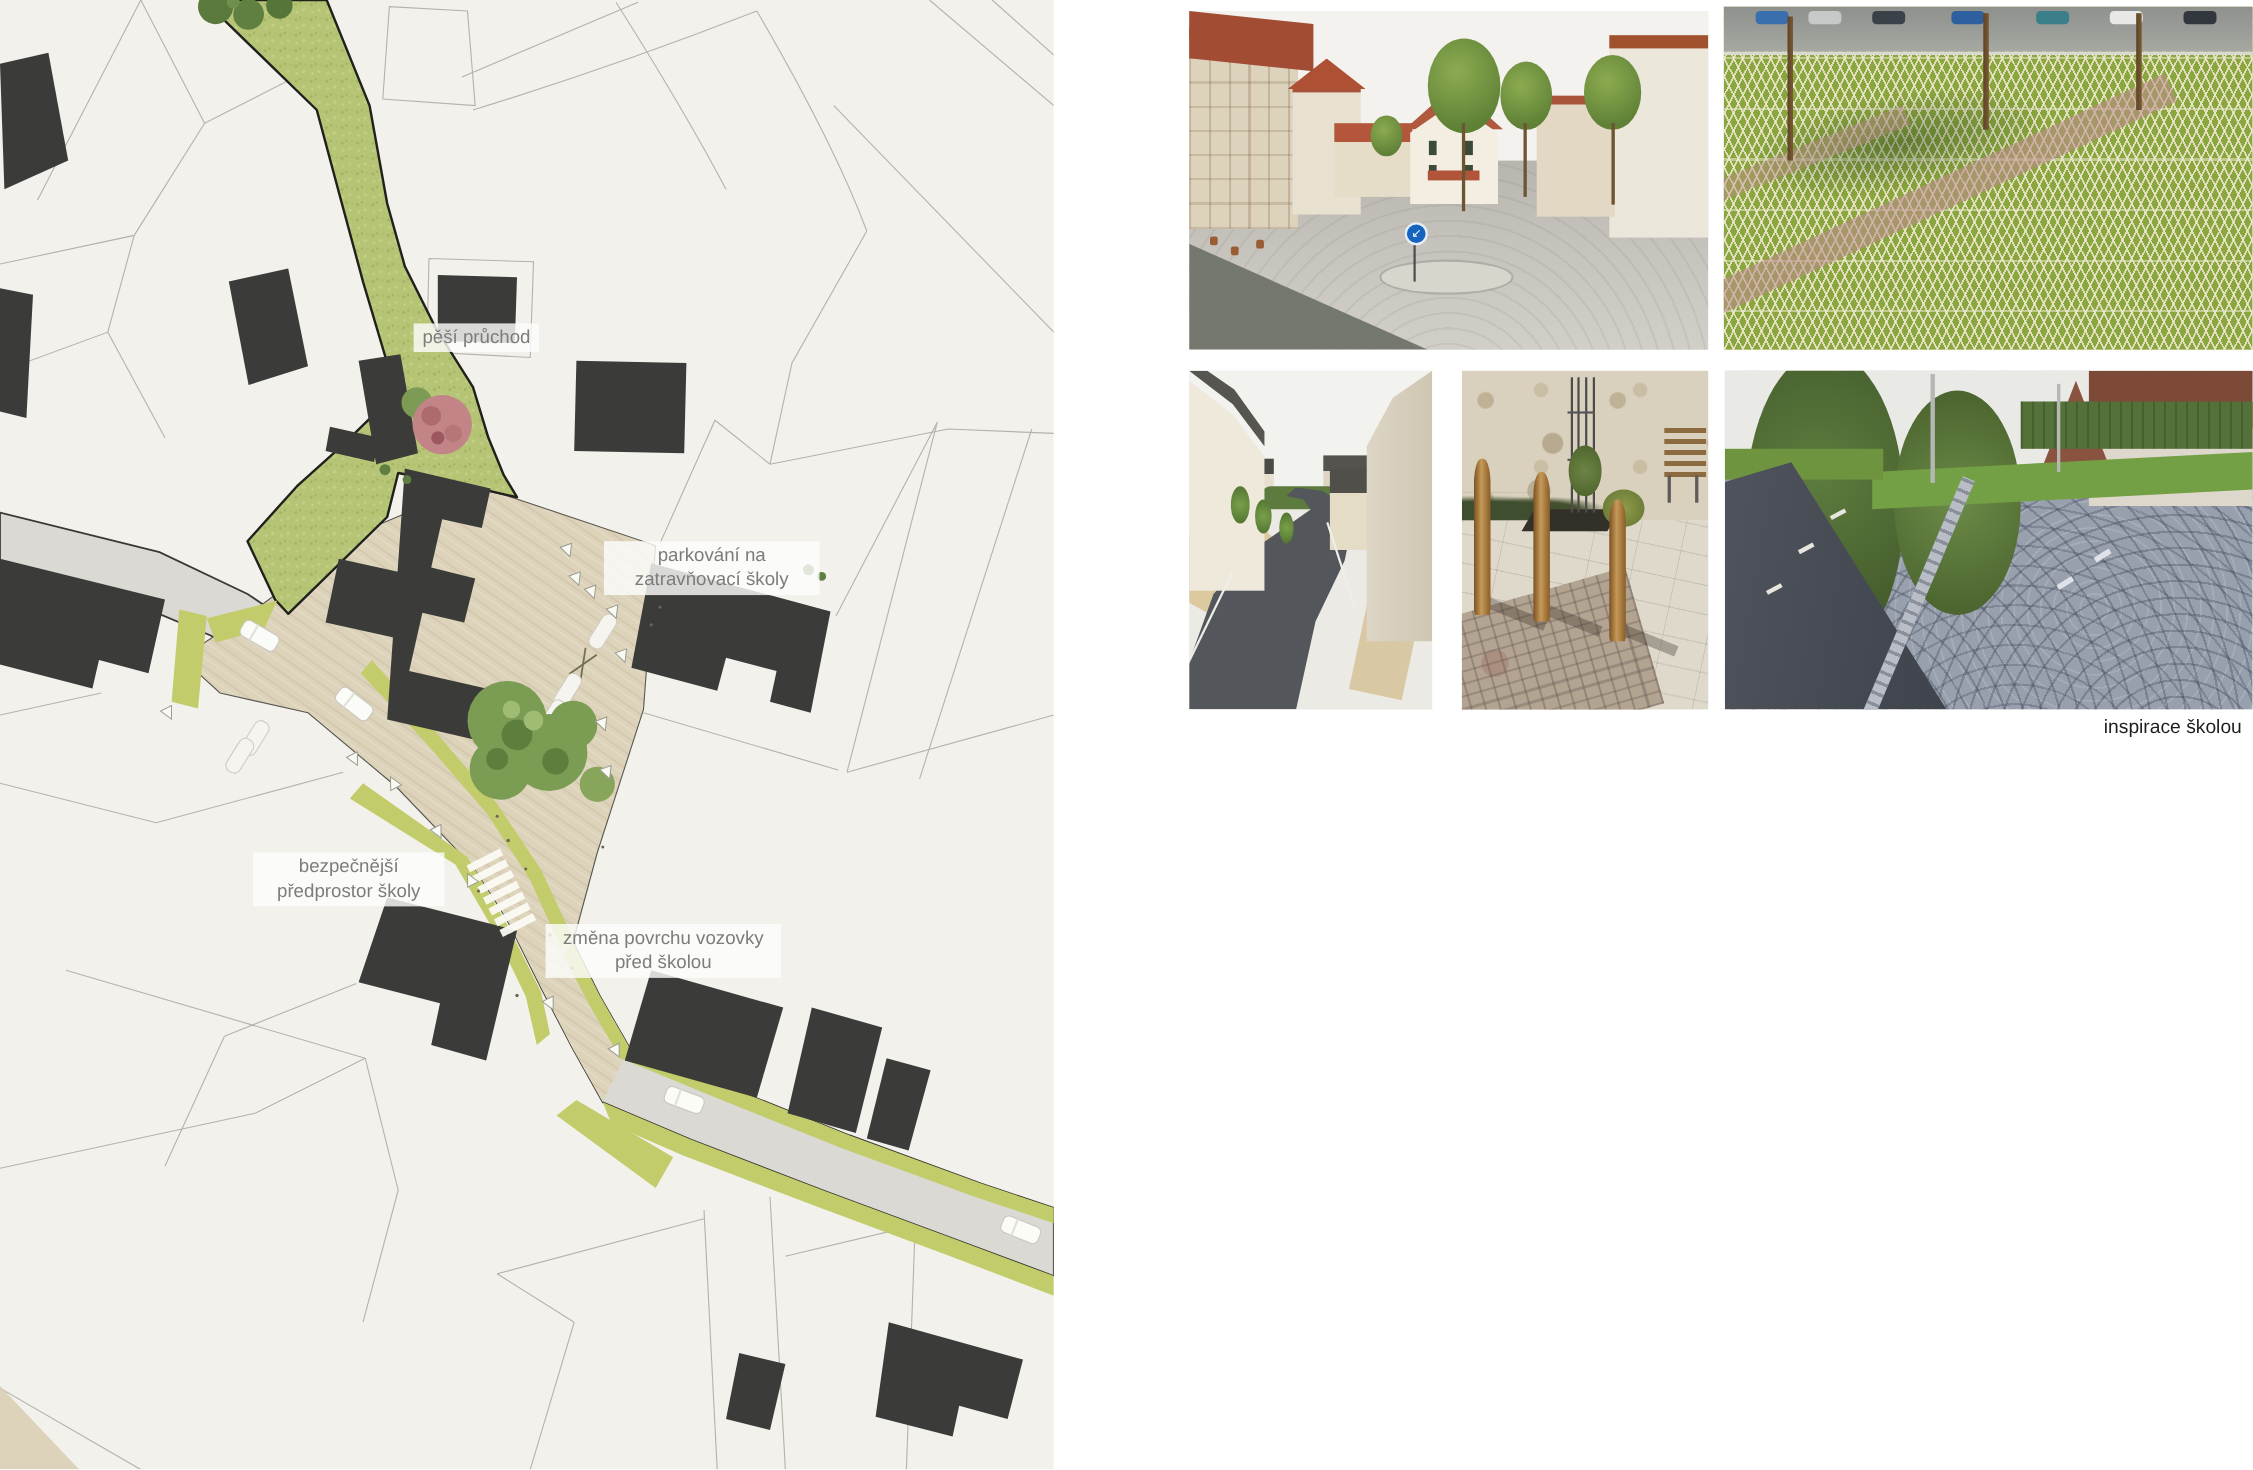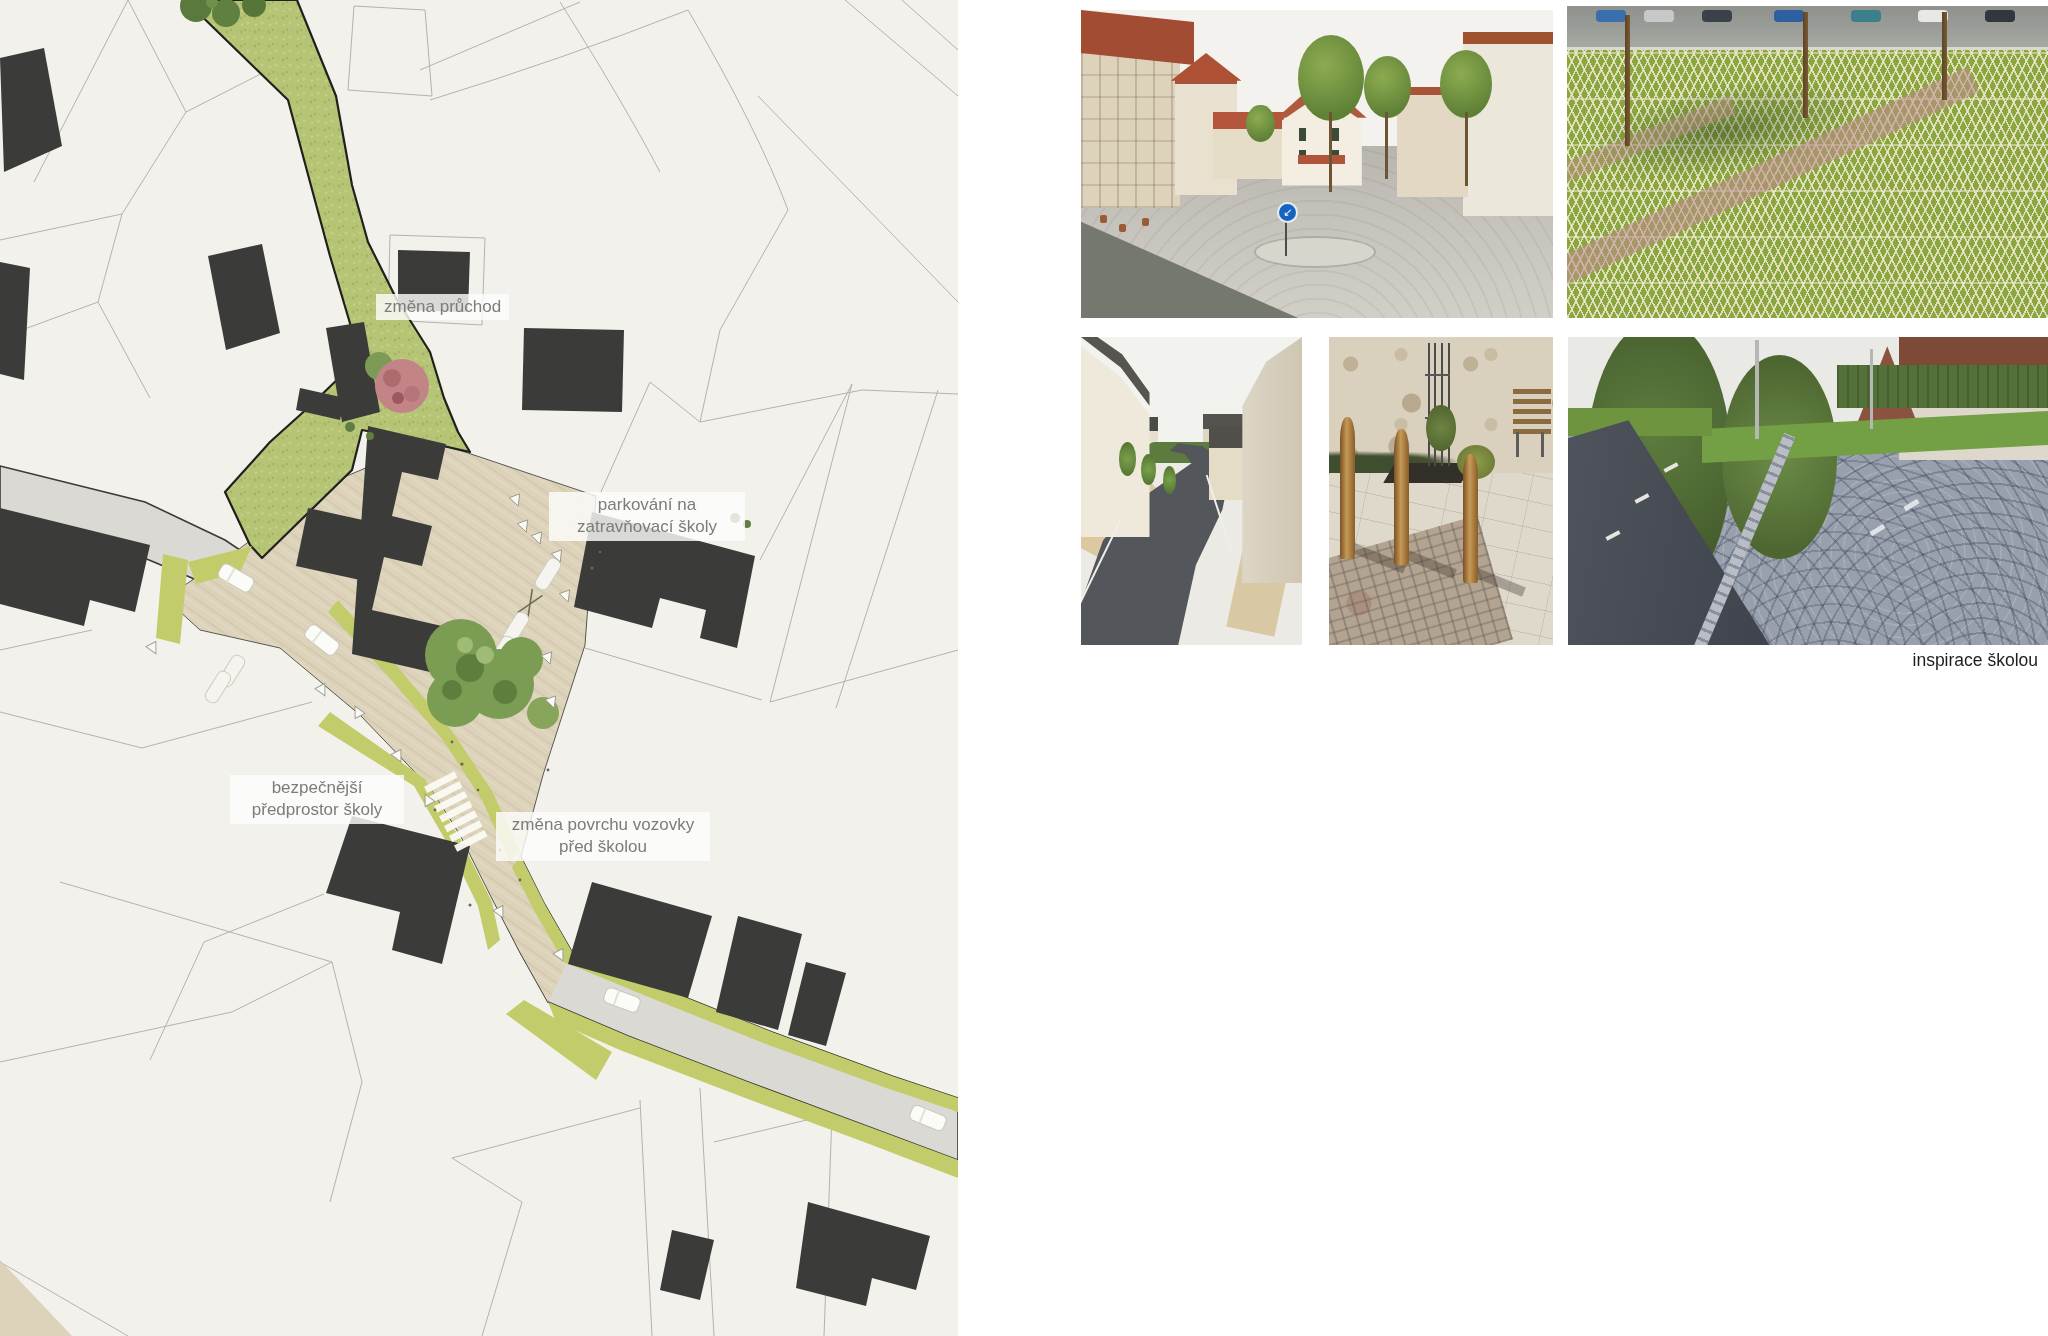--- a/index.html
+++ b/index.html
@@ -6,21 +6,21 @@
   #stage{position:relative;width:2048px;height:1336px;background:#ffffff;overflow:hidden;}
 
   
   #plan{position:absolute;left:0;top:0;width:958px;height:1336px;}
   #plan svg{display:block;width:958px;height:1336px;}
   .plan-label{position:absolute;background:rgba(253,253,251,.82);color:#7c7c78;
     font-size:17px;line-height:1.32;text-align:center;padding:2px 8px;}
   #lbl-passage{left:376px;top:294px;white-space:nowrap;}
   #lbl-parking{left:549px;top:492px;width:180px;}
   #lbl-forecourt{left:230px;top:775px;width:158px;}
-  #lbl-surface{left:496px;top:812px;width:198px;}
+  #lbl-surface{left:496px;top:840px;width:198px;}
 
   
   .photo{position:absolute;overflow:hidden;background:#eceae4;}
   .photo *{position:absolute;}
   #photo-1{left:1081px;top:10px;width:472px;height:308px;}
   #photo-2{left:1567px;top:6px;width:481px;height:312px;}
   #photo-3{left:1081px;top:337px;width:221px;height:308px;}
   #photo-4{left:1329px;top:337px;width:224px;height:308px;}
   #photo-5{left:1568px;top:337px;width:480px;height:308px;}
   #board-caption{position:absolute;right:10px;top:650px;font-size:17.5px;color:#1e1e1e;}
@@ -383,21 +383,21 @@
         <circle cx="548" cy="770" r="1.4"></circle>
           <circle cx="592" cy="568" r="1.5"></circle>
           <circle cx="600" cy="552" r="1.3"></circle>
         <circle cx="470" cy="905" r="1.5"></circle>
           <circle cx="520" cy="880" r="1.4"></circle>
           <circle cx="435" cy="810" r="1.4"></circle>
         <circle cx="478" cy="790" r="1.3"></circle>
       </g>
     </svg>
 
-    <div class="plan-label" id="lbl-passage">změna průchod</div>
+    <div class="plan-label" id="lbl-passage">pěší průchod</div>
     <div class="plan-label" id="lbl-parking">parkování na zatravňovací školy</div>
     <div class="plan-label" id="lbl-forecourt">bezpečnější předprostor školy</div>
     <div class="plan-label" id="lbl-surface">změna povrchu vozovky před školou</div>
   </div>
 
   <div>
 
     <div class="photo" id="photo-1" title="village main street with traffic island, trees and cobbled surface">
       <div class="p1-sky"></div>
       <div class="p1-road"></div>

